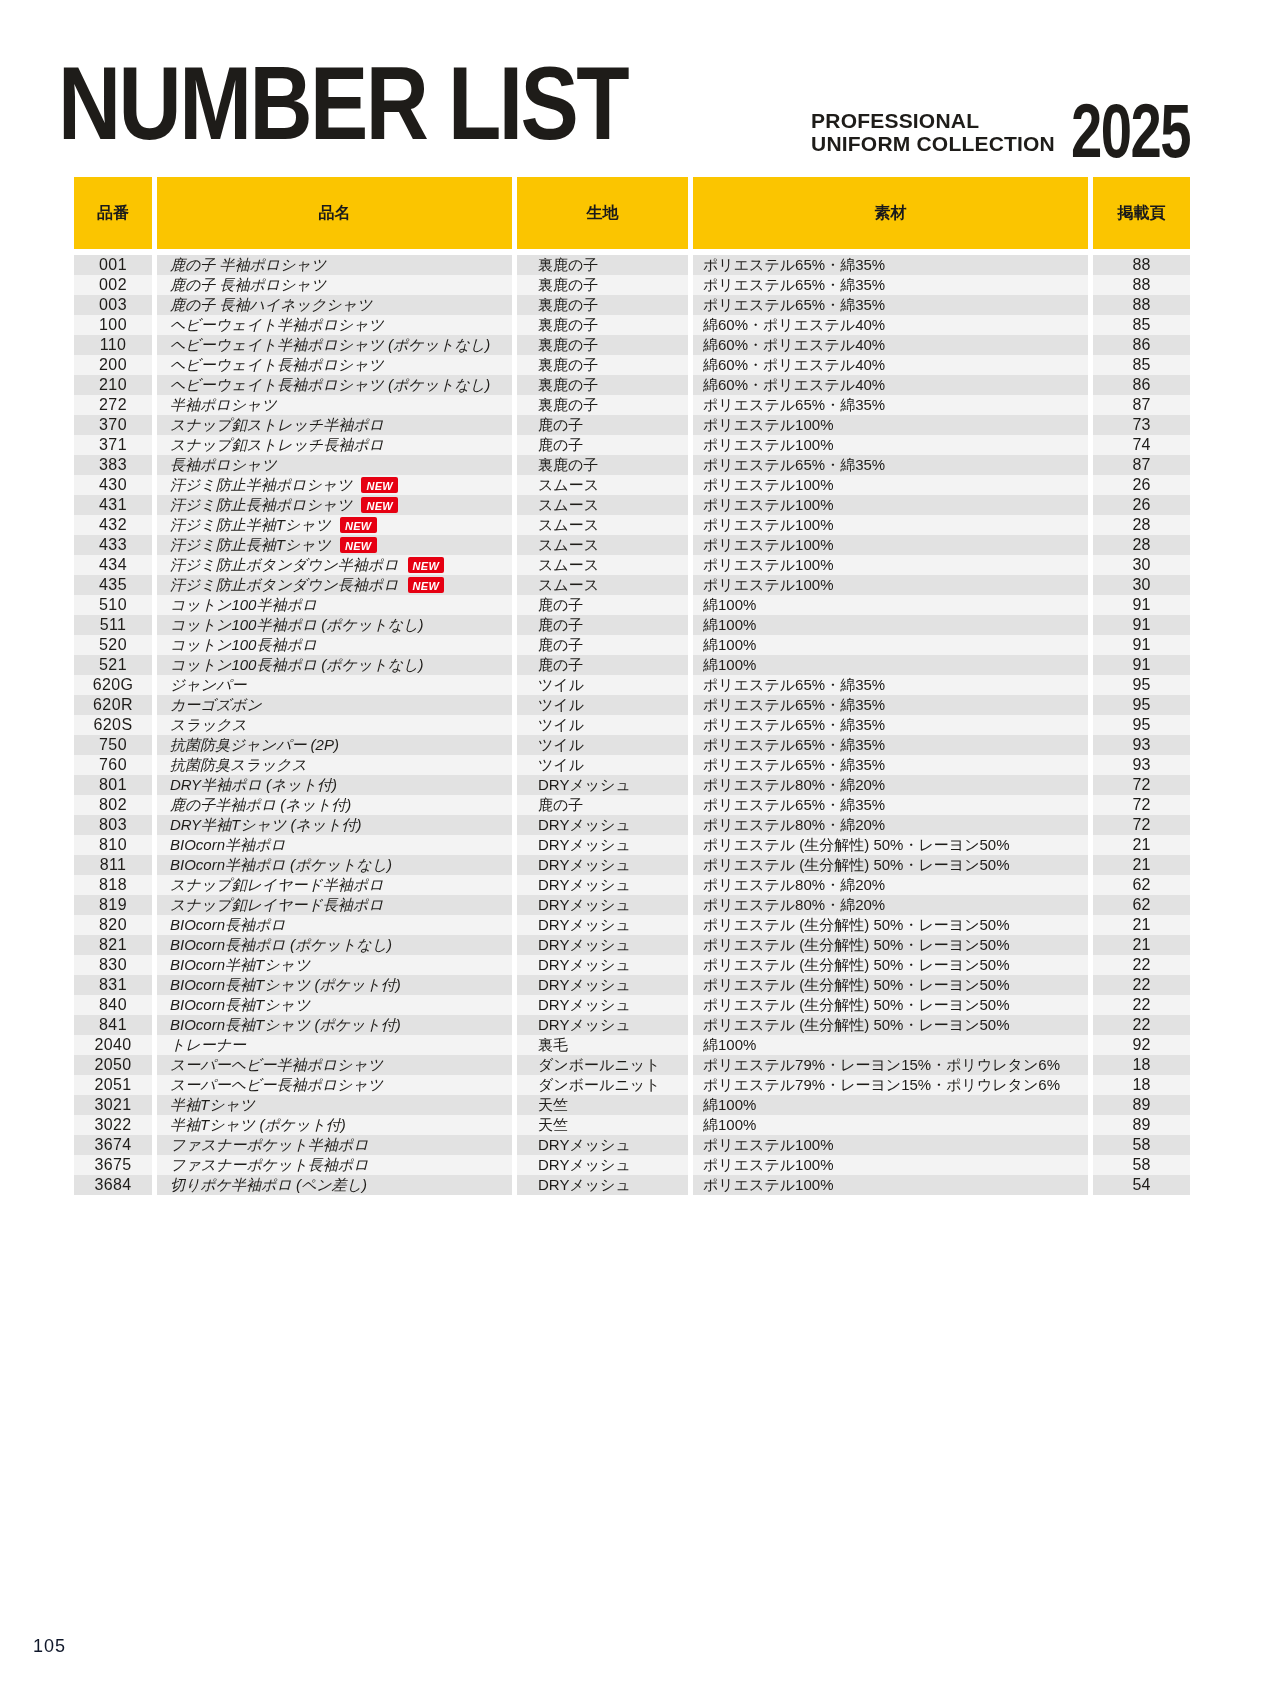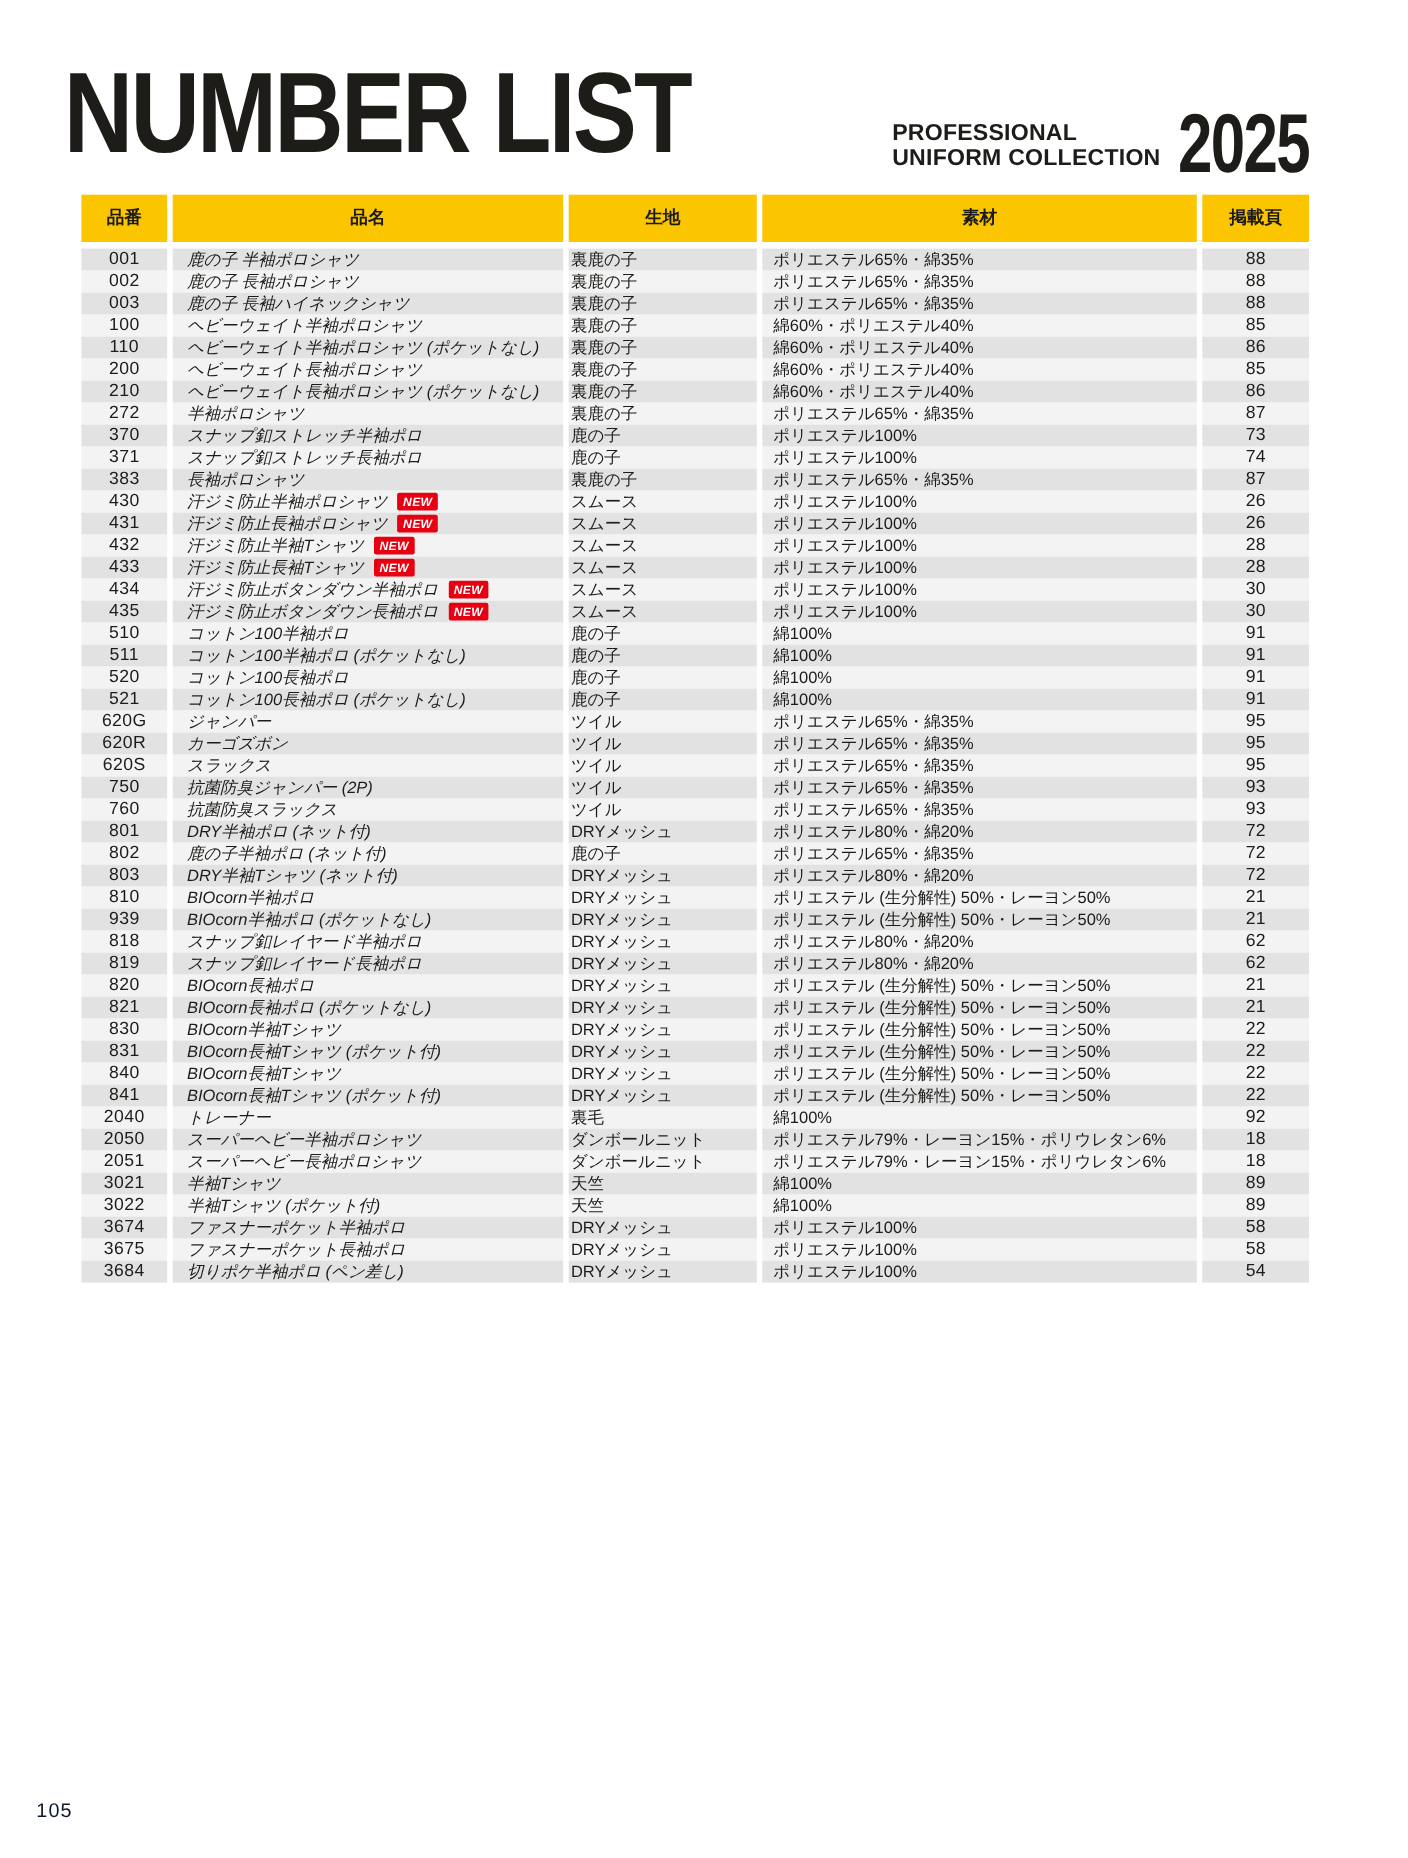--- a/index.html
+++ b/index.html
@@ -29,32 +29,32 @@
   }
   .year{
     position:absolute;right:90px;top:100px;
     font-weight:bold;font-size:76px;line-height:62px;letter-spacing:-2px;
     transform:scaleX(0.74);transform-origin:right bottom;color:var(--ink);
   }
   .table{position:absolute;left:74px;top:177px;width:1116px;}
   .thead,.trow{
     display:grid;grid-template-columns:78px 355px 171px 395px 97px;column-gap:5px;
   }
-  .thead{height:43px;margin-bottom:6px;}
+  .thead{height:72px;margin-bottom:6px;}
   .th{
     background:var(--yellow);display:flex;align-items:center;justify-content:center;
     font-weight:bold;font-size:16px;color:#1a1a1a;
   }
   .trow{height:20px;}
   .td{display:flex;align-items:center;font-size:15px;overflow:hidden;white-space:nowrap;}
   .trow:nth-child(odd) .td{background:var(--row-dark);}
   .trow:nth-child(even) .td{background:var(--row-light);}
   .td.no{justify-content:center;font-size:16px;letter-spacing:0.4px;}
   .td.name{padding-left:13px;font-style:italic;}
-  .td.fabric{padding-left:2px;}
+  .td.fabric{padding-left:21px;}
   .td.material{padding-left:10px;}
   .td.page{justify-content:center;font-size:16px;}
   .badge{
     display:inline-flex;align-items:center;justify-content:center;
     background:var(--red);color:#ffffff;font-weight:bold;font-size:11px;
     height:16px;padding:1px 5px 0 5px;margin-left:9px;border-radius:2px;
     letter-spacing:0.3px;flex:0 0 auto;
   }
   .pagenum{
     position:absolute;left:33px;top:1636px;font-size:18px;color:#0f172a;
@@ -352,21 +352,21 @@
       <div class="trow">
         <div class="td no">810</div>
         <div class="td name">
           <span>BIOcorn半袖ポロ</span>
         </div>
         <div class="td fabric">DRYメッシュ</div>
         <div class="td material">ポリエステル (生分解性) 50%・レーヨン50%</div>
         <div class="td page">21</div>
       </div>
       <div class="trow">
-        <div class="td no">939</div>
+        <div class="td no">811</div>
         <div class="td name">
           <span>BIOcorn半袖ポロ (ポケットなし)</span>
         </div>
         <div class="td fabric">DRYメッシュ</div>
         <div class="td material">ポリエステル (生分解性) 50%・レーヨン50%</div>
         <div class="td page">21</div>
       </div>
       <div class="trow">
         <div class="td no">818</div>
         <div class="td name">

